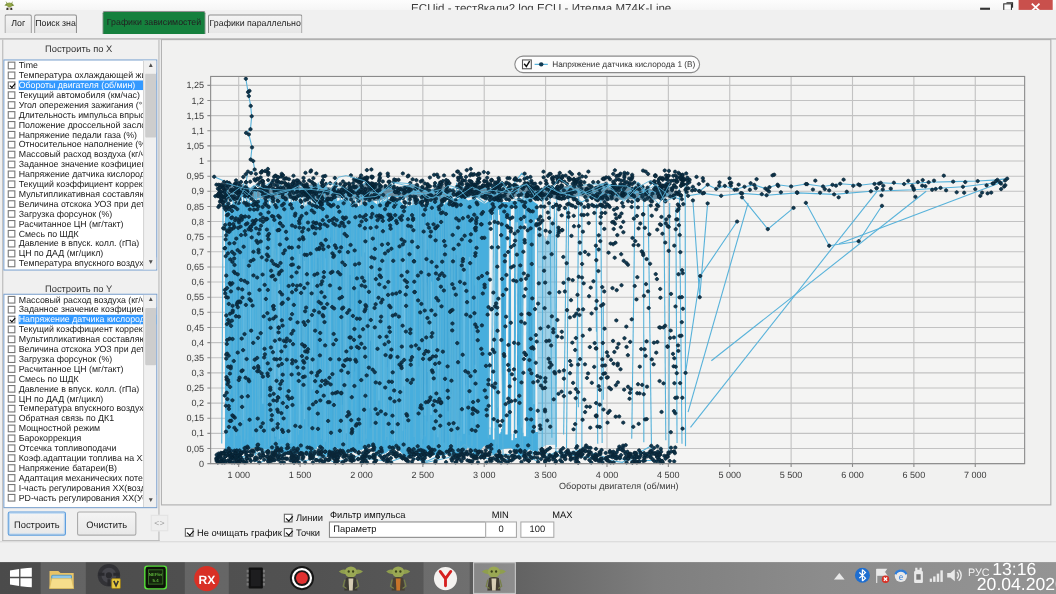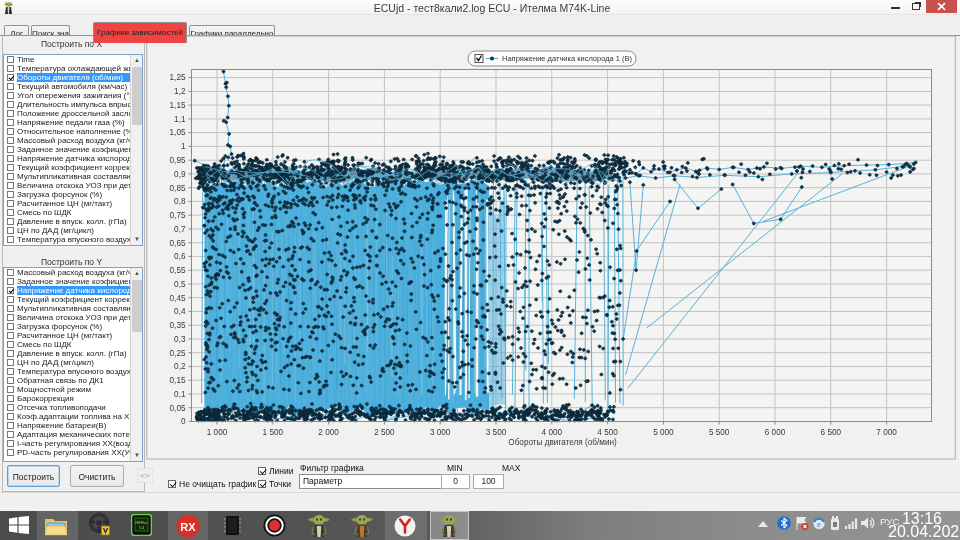--- a/index.html
+++ b/index.html
@@ -4,23 +4,23 @@
 html,body{width:960px;height:540px;overflow:hidden;font-family:"Liberation Sans",sans-serif}
 #scr{position:relative;width:960px;height:540px;background:#f0f0f0}
 
 #tbar{position:absolute;left:0;top:0;width:960px;height:15px;background:linear-gradient(#fdfdfd,#f2f2f2);border-bottom:1px solid #e4e4e4}
 #ttext{position:absolute;left:12px;top:2px;width:960px;text-align:center;font-size:10.5px;color:#3c3c3c}
 #close{position:absolute;right:3px;top:0;width:31px;height:13px;background:#c9504c;color:#fff;font-size:9px;text-align:center;line-height:13px;font-weight:bold}
 #maxb{position:absolute;right:40px;top:3px;width:8px;height:7px;border:1px solid #333;background:#fbfbfb;box-shadow:2px -2px 0 -1px #333}
 #minb{position:absolute;right:60px;top:7px;width:9px;height:2px;background:#333}
 #appico{position:absolute;left:3px;top:1px}
 
-#tabs{position:absolute;left:0;top:21px;width:960px;height:21px;background:#f0f0f0}
+#tabs{position:absolute;left:0;top:9px;width:960px;height:21px;background:#f0f0f0}
 .tab{position:absolute;top:4px;height:17px;border:1px solid #919191;border-bottom:none;border-radius:2px 2px 0 0;background:linear-gradient(#f4f4f4,#e6e6e6);font-size:8px;color:#222;text-align:center;line-height:16px;white-space:nowrap;overflow:hidden}
-.tab.on{top:1px;height:21px;background:#ef4444;line-height:19px;z-index:3}
+.tab.on{top:1px;height:21px;background:#15803d;line-height:19px;z-index:3}
 #tabline{position:absolute;left:0;top:35px;width:960px;height:1px;background:#919191}
 #content{position:absolute;left:0;top:36px;width:960px;height:456px;background:#f0f0f0}
 
 #lpanel{position:absolute;left:2px;top:0px;width:143px;height:456px;border:1px solid #b9b9b9;border-top:none}
 .hdr{position:absolute;left:0;width:143px;text-align:center;font-size:8.5px;color:#333}
 .lbox{position:absolute;left:3px;width:140px;background:#fff;border:1px solid #7da2ce;overflow:hidden}
 .row{height:9px;line-height:9px;font-size:8px;color:#1a1a1a;white-space:nowrap;overflow:hidden;padding-left:3px;position:relative}
 .row.sel .rt{background:#3399ff;color:#fff;display:inline-block;padding-right:200px;height:9px}
 .cb{display:inline-block;width:7px;height:7px;border:1px solid #777;background:#fff;vertical-align:-1px;margin-right:3px}
 .cb{position:relative}
@@ -141,21 +141,21 @@
       <span>Построить</span>
     </div>
 <div id="btn2" class="btn">
       <span>Очистить</span>
     </div>
 <div id="diam">&lt;&gt;</div>
 <div class="ctl" style="left:168px;top:492px"><span class="cb2 ck"></span>Непрерывно</div>
 <div class="ctl" style="left:168px;top:479px"><span class="cb2 ck"></span>Не очищать график</div>
 <div class="ctl" style="left:258px;top:466px"><span class="cb2 ck"></span>Линии</div>
 <div class="ctl" style="left:258px;top:479px"><span class="cb2 ck"></span>Точки</div>
-<div id="filtlab">Фильтр графика</div>
+<div id="filtlab">Фильтр импульса</div>
 <div id="param">Параметр<span id="parr"></span></div>
 <div class="minmax" style="left:447px">MIN</div>
 <div class="minmax" style="left:502px">MAX</div>
 <div class="numin" style="left:441px;width:29px">0</div>
 <div class="numin" style="left:473px;width:31px">100</div>
 <div id="status"></div>
 <svg width="812" height="426" viewBox="146 35 812 426" style="position:absolute;left:146px;top:35px">
 <rect x="146.7" y="36" width="808.6" height="423" fill="#f1f1f0" stroke="#aeaeae"></rect>
 <rect x="191.5" y="69.5" width="740" height="352" fill="#f4f4f3"></rect>
 <g stroke="#c2c2c2" stroke-width="1">

